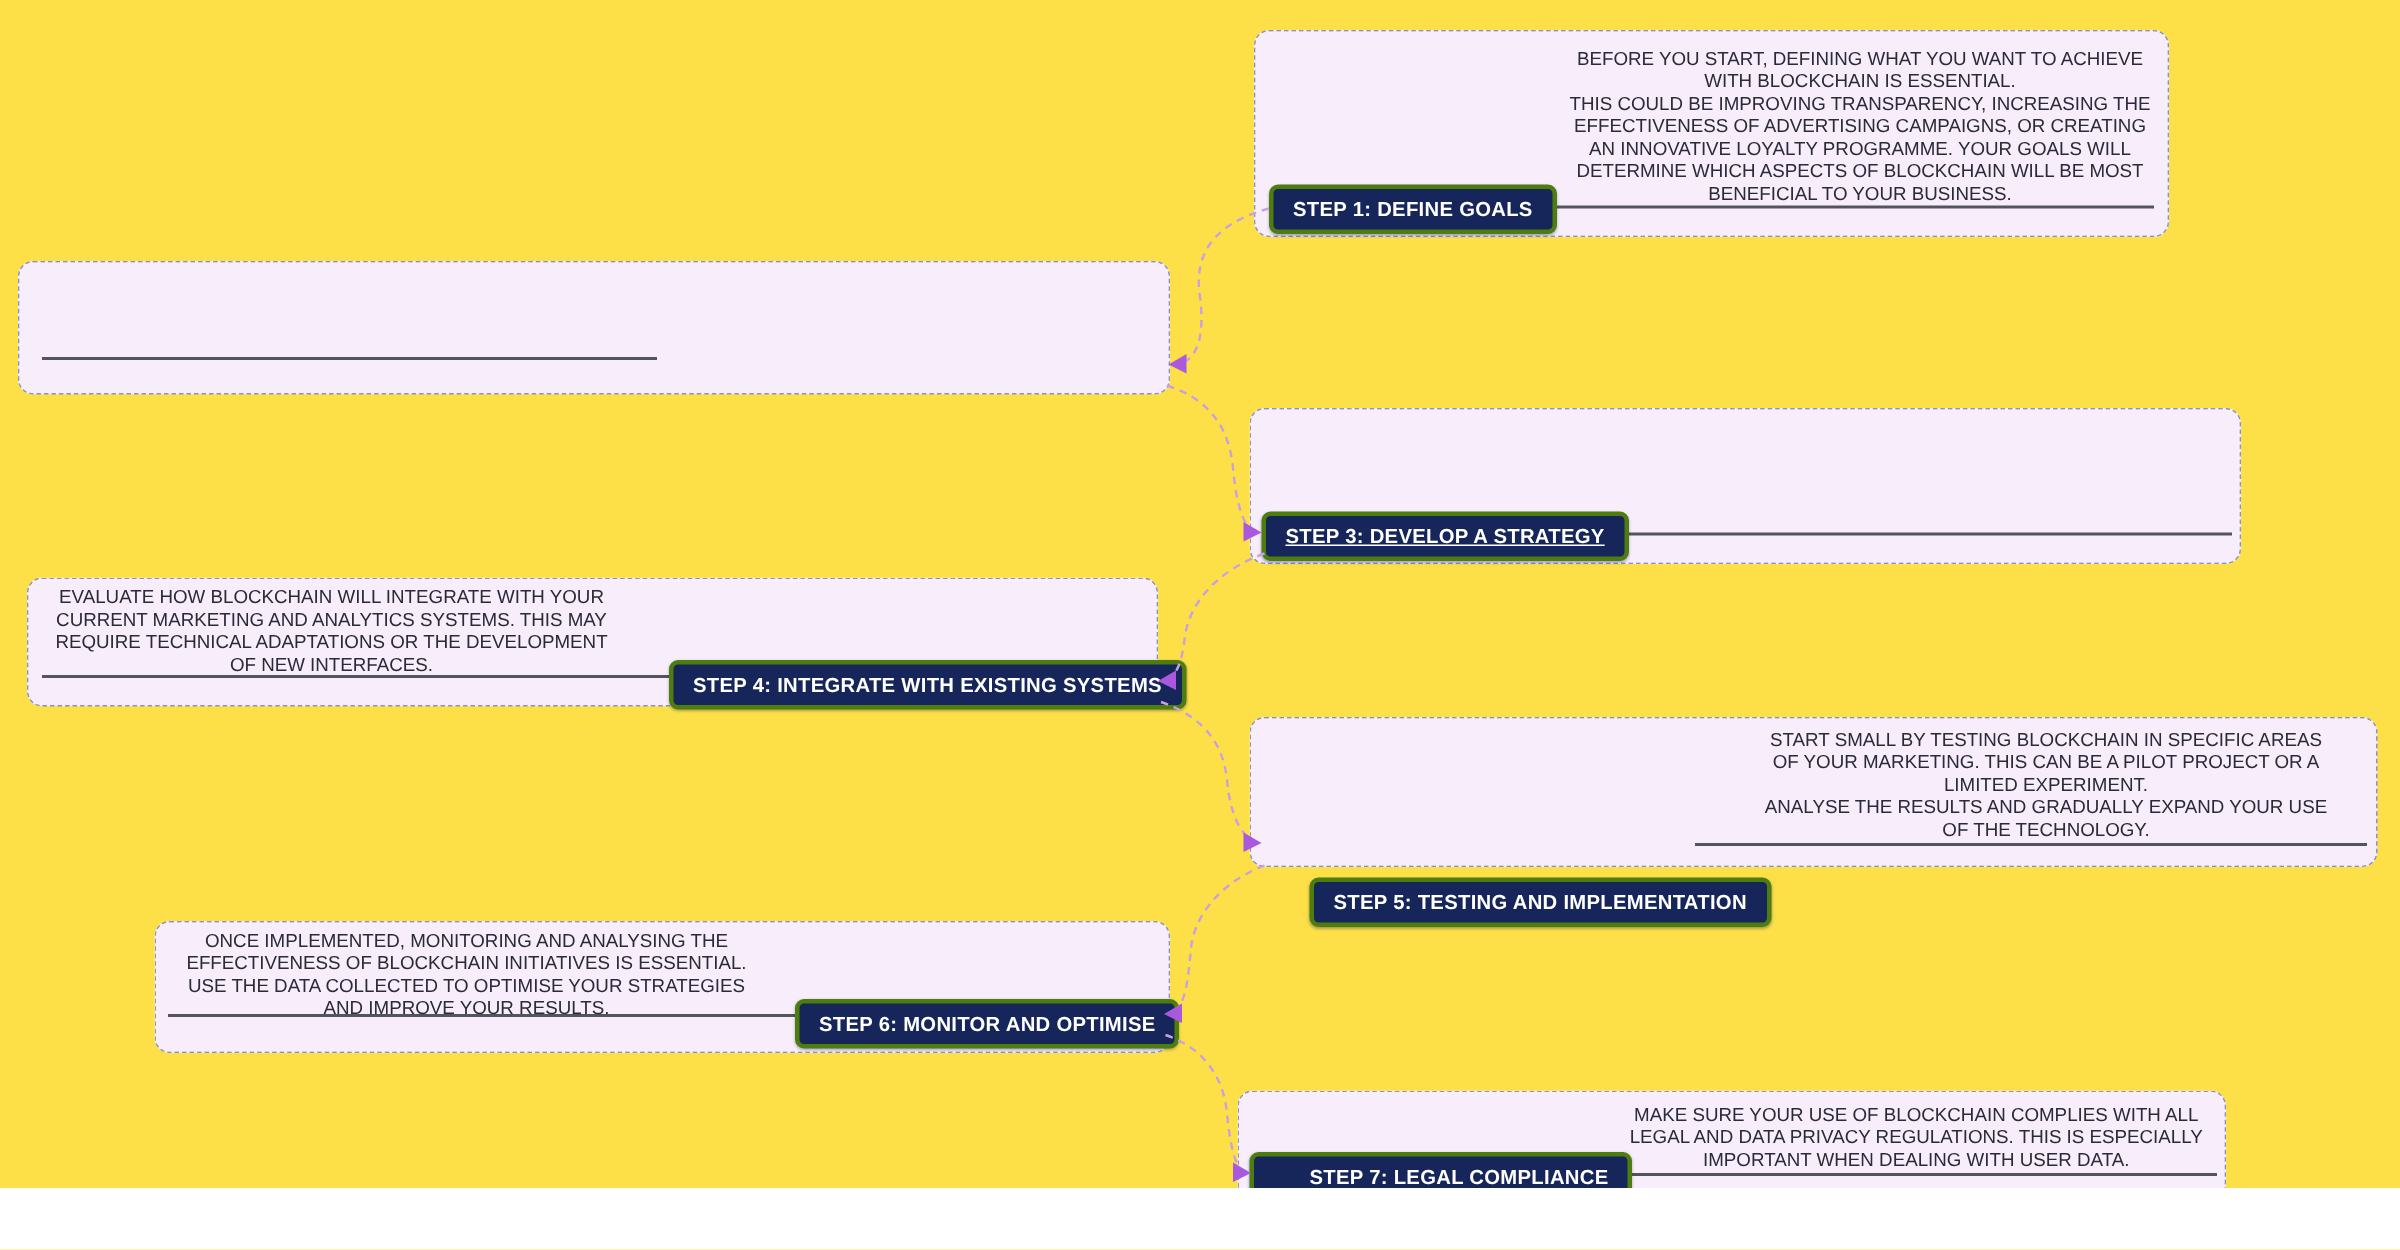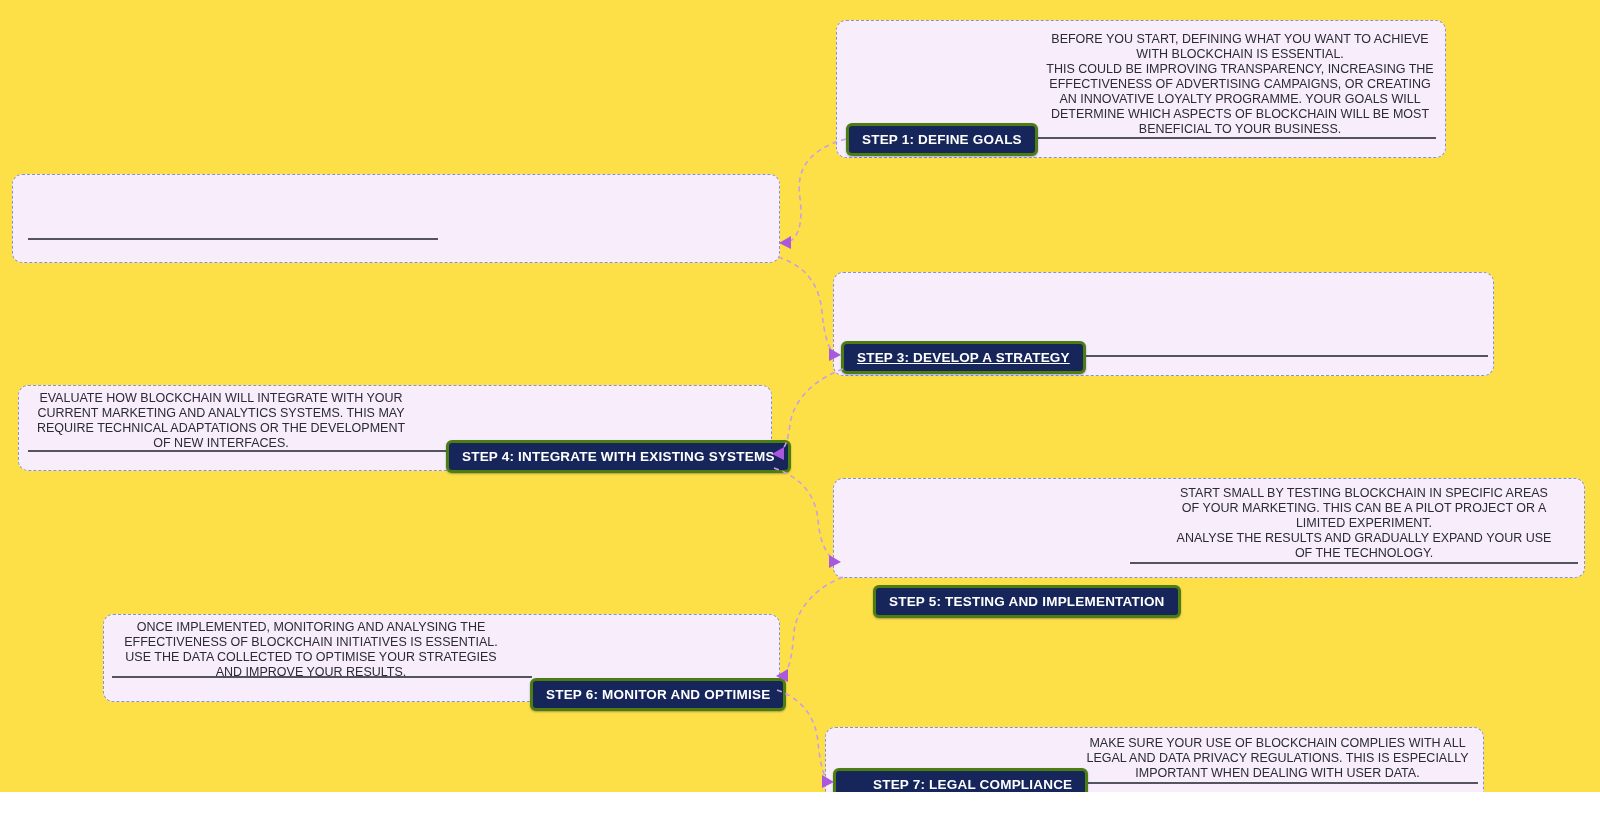--- a/index.html
+++ b/index.html
@@ -88,21 +88,21 @@
 
   <div class="panel" style="left:833px;top:478px;width:752px;height:100px;"></div>
   <div class="branch" style="left:1130px;top:562px;width:448px;"></div>
   <div class="desc" style="left:1170px;top:486px;width:388px;">START SMALL BY TESTING BLOCKCHAIN IN SPECIFIC AREAS OF YOUR MARKETING. THIS CAN BE A PILOT PROJECT OR A LIMITED EXPERIMENT.
 ANALYSE THE RESULTS AND GRADUALLY EXPAND YOUR USE OF THE TECHNOLOGY.</div>
   <div class="node" style="left:873px;top:548px;margin-top:37px;">STEP 5: TESTING AND IMPLEMENTATION</div>
 
   <div class="panel" style="left:103px;top:614px;width:677px;height:88px;"></div>
   <div class="branch" style="left:112px;top:676px;width:420px;"></div>
   <div class="desc" style="left:112px;top:620px;width:398px;">ONCE IMPLEMENTED, MONITORING AND ANALYSING THE EFFECTIVENESS OF BLOCKCHAIN INITIATIVES IS ESSENTIAL. USE THE DATA COLLECTED TO OPTIMISE YOUR STRATEGIES AND IMPROVE YOUR RESULTS.</div>
-  <div class="node" style="left:530px;top:666px;margin-top:12px;">STEP 6: MONITOR AND OPTIMISE</div>
+  <div class="node" style="left:530px;top:666px;">STEP 6: MONITOR AND OPTIMISE</div>
 
   <div class="panel" style="left:825px;top:727px;width:659px;height:84px;"></div>
   <div class="branch" style="left:1056px;top:782px;width:422px;"></div>
   <div class="desc" style="left:1075px;top:736px;width:405px;">MAKE SURE YOUR USE OF BLOCKCHAIN COMPLIES WITH ALL LEGAL AND DATA PRIVACY REGULATIONS. THIS IS ESPECIALLY IMPORTANT WHEN DEALING WITH USER DATA.</div>
   <div class="node" style="left:833px;top:768px;padding-left:37px;">STEP 7: LEGAL COMPLIANCE</div>
 
   <svg id="connector-layer" viewBox="0 0 1600 833" xmlns="http://www.w3.org/2000/svg">
 
     <path class="conn" d="M 846 139 C 806 150, 796 172, 800 198 C 803 222, 799 236, 790 241"></path>
     <polygon class="arrow" points="779,243 791,236 791,249"></polygon>

